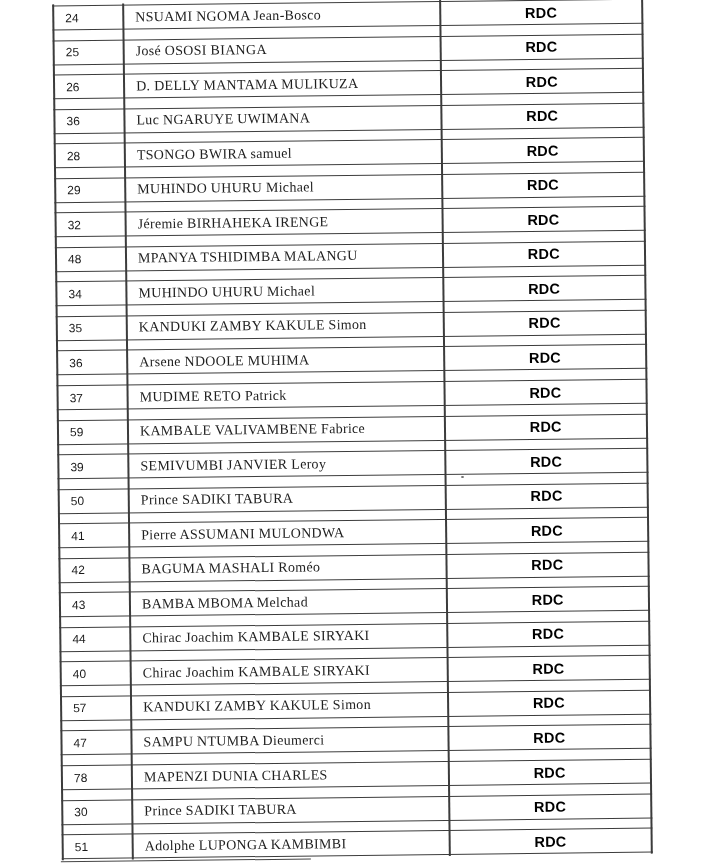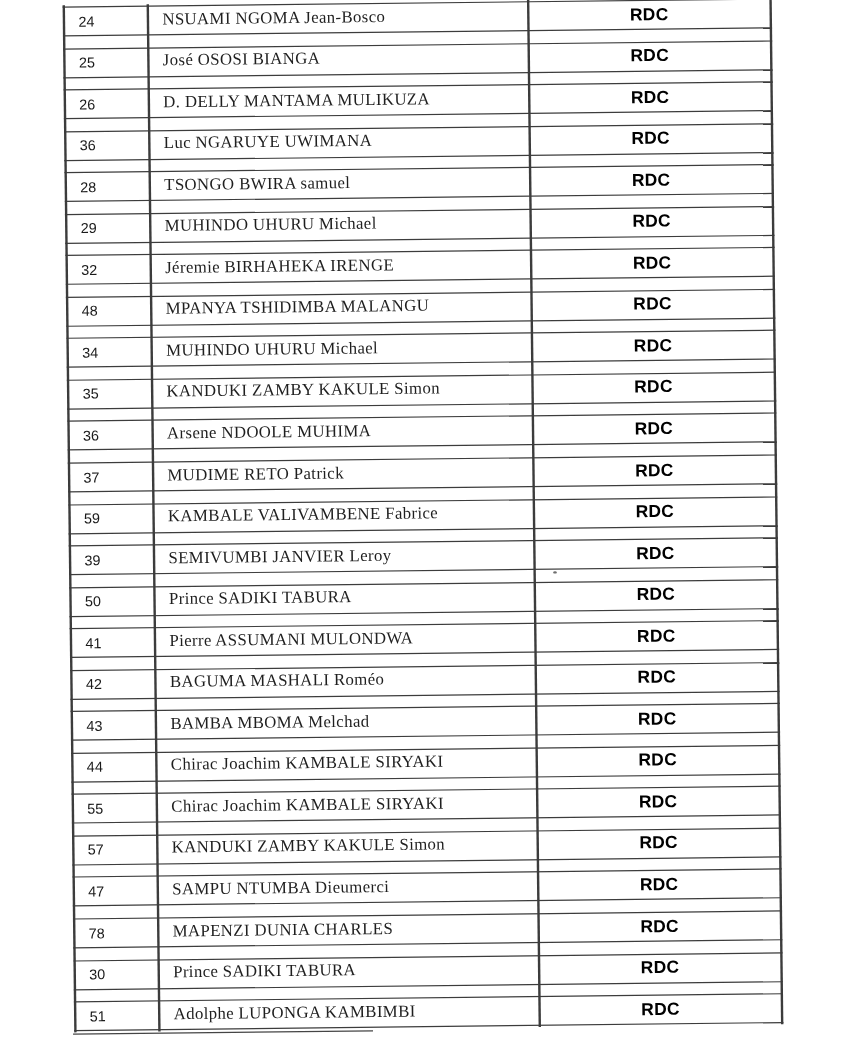--- a/index.html
+++ b/index.html
@@ -332,21 +332,21 @@
     <div class="cell cell-name">
       <span>Chirac Joachim KAMBALE SIRYAKI</span>
     </div>
     <div class="cell cell-country">
       <span>RDC</span>
     </div>
   </div>
 
   <div class="row">
     <div class="cell cell-num">
-      <span>55</span>
+      <span>40</span>
     </div>
     <div class="cell cell-name">
       <span>Chirac Joachim KAMBALE SIRYAKI</span>
     </div>
     <div class="cell cell-country">
       <span>RDC</span>
     </div>
   </div>
 
   <div class="row">

